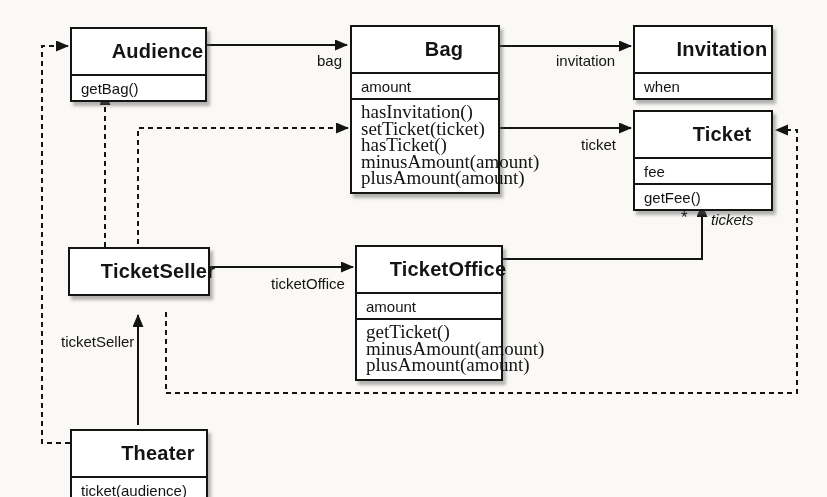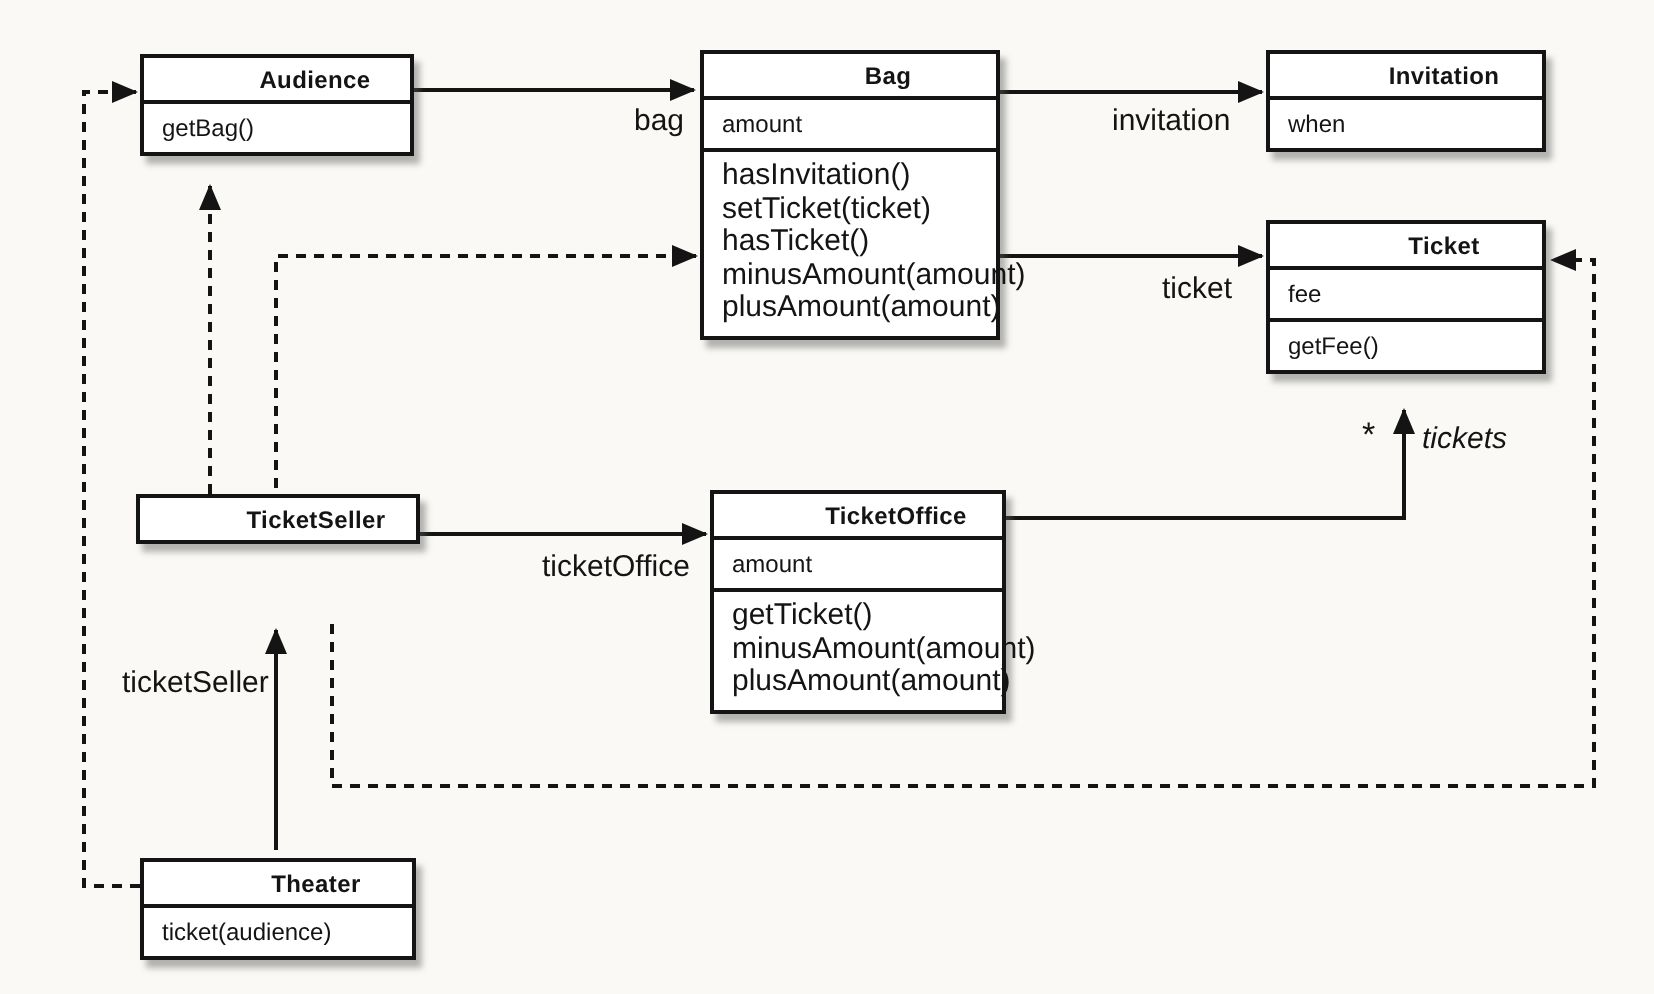--- a/index.html
+++ b/index.html
@@ -15,30 +15,30 @@
 
   .uml-class {
     position: absolute;
     box-sizing: border-box;
     background: #ffffff;
     border: 2px solid #141414;
     box-shadow: 3px 4px 3px rgba(90,90,90,0.45);
   }
   .c-title {
     display: flex; align-items: center; justify-content: center;
-    font-weight: bold; font-size: 12px; letter-spacing: 0.2px;
-    height: 21px;
+    font-weight: bold; font-size: 20px; letter-spacing: 0.2px;
+    height: 45px;
     margin-left: 38px;
   }
   .c-sec { border-top: 2px solid #141414; }
   .c-row {
     height: 24px; display: flex; align-items: center;
-    padding: 0 9px; font-size: 12px;
+    padding: 0 9px; font-size: 15px;
   }
-  .c-multi { padding: 4px 9px 5px; font-size: 15px; line-height: 16.6px; }
+  .c-multi { padding: 4px 9px 5px; font-size: 19px; line-height: 16.6px; font-family: Liberation Serif, serif; }
 
   .edge-label {
     position: absolute; font-size: 15px; line-height: 16px;
     white-space: nowrap; color: #141414;
   }
   .mult { font-size: 17px; }
 </style>
 </head>
 <body>
 

